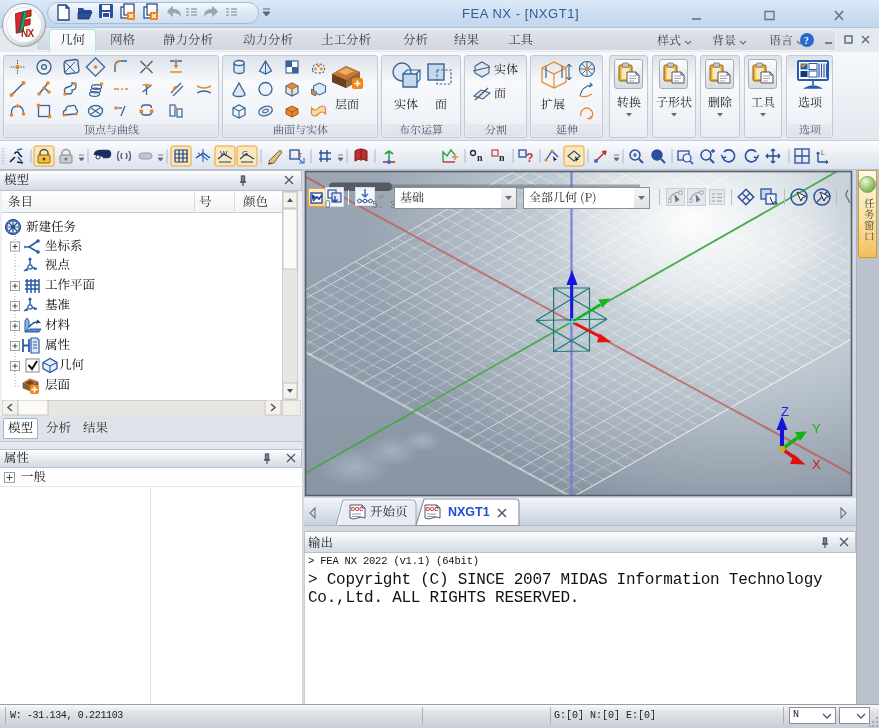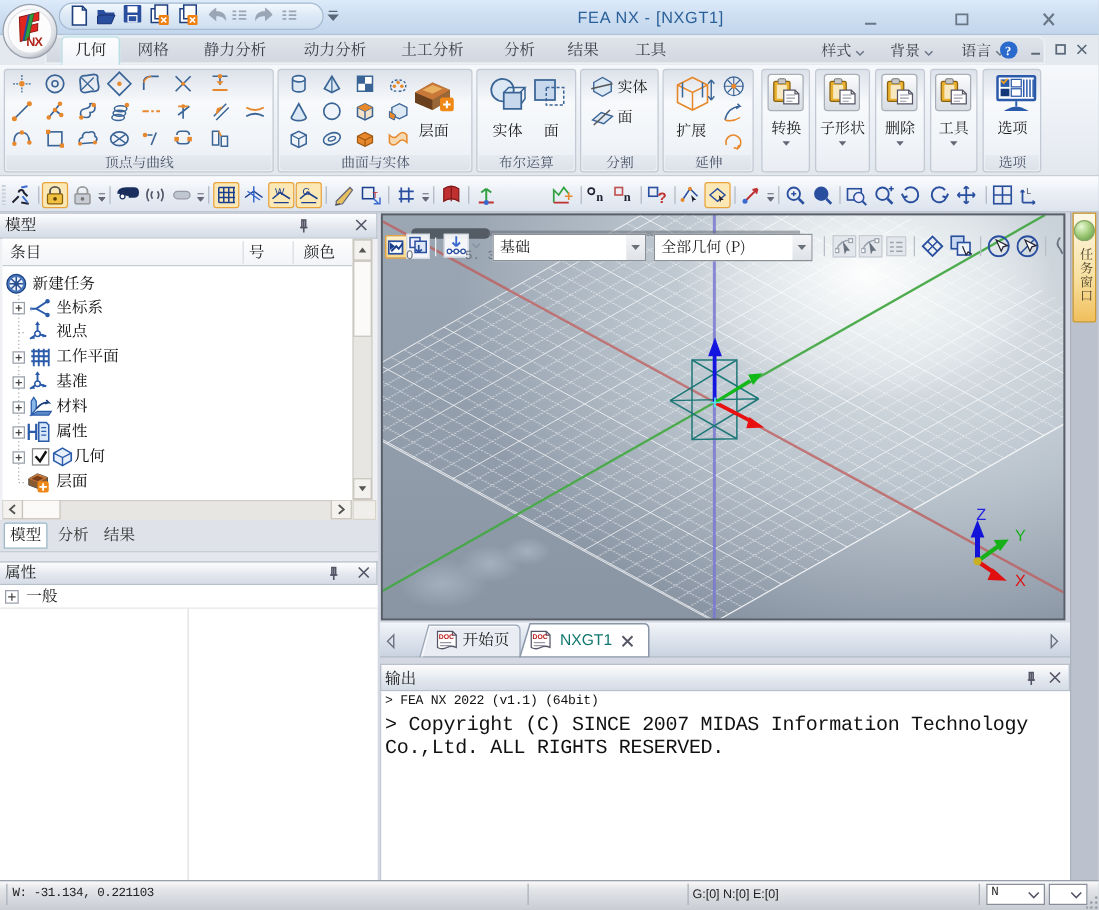--- a/index.html
+++ b/index.html
@@ -982,21 +982,21 @@
   </svg>
 <svg style="position:absolute;left:406px;top:498px" width="118" height="28">
     <path d="M10 27.5 L18 1 h91 q4 0 4 4 v22.5 Z" fill="#fff" stroke="#8a95a8" stroke-width="1.2"></path>
   </svg>
 <svg style="position:absolute;left:424px;top:504px;" width="17" height="17">
     <path d="M1 1 h12 l3 3 v10 q-4-2-7.5 0 q-3.5 2-7.5 0 z" fill="#fff" stroke="#556" stroke-width="1"></path>
 <path d="M13 1 v3 h3" fill="none" stroke="#556" stroke-width="1"></path>
 <text x="2" y="7" font-size="5.5" font-weight="bold" fill="#c02020" font-family="Liberation Sans">DOC</text>
 <path d="M3 10 h9 M3 12.5 h9" stroke="#99a" stroke-width="1"></path>
   </svg>
-<div class="abs" style="left:448px;top:505px;font-size:12.5px;font-weight:normal;color:#0f766e;font-family:Liberation Sans">NXGT1</div>
+<div class="abs" style="left:448px;top:505px;font-size:12.5px;font-weight:bold;color:#1d4ed8;font-family:Liberation Sans">NXGT1</div>
 <svg style="position:absolute;left:496px;top:507px;" width="12" height="12">
     <path d="M2 2 l8 8 M10 2 l-8 8" stroke="#556" stroke-width="1.5"></path>
   </svg>
 <div style="position:absolute;left:304px;top:531px;width:552px;height:22px;background:linear-gradient(#fdfdfe,#e2e7ee 60%,#d5dce6);border:1px solid #b8c0cc"></div>
 <svg style="position:absolute;left:308px;top:536px;overflow:visible" width="27" height="16">
     <path transform="translate(0,11.0)" d="M11.7 -5.8 10.5 -6.0V-0.2C10.5 0.0 10.4 0.1 10.2 0.1C10.0 0.1 8.9 0.0 8.9 0.0V0.2C9.4 0.2 9.7 0.4 9.9 0.5C10.0 0.6 10.1 0.8 10.1 1.0C11.1 0.9 11.2 0.5 11.2 -0.1V-5.5C11.5 -5.6 11.6 -5.7 11.7 -5.8ZM8.9 -7.7 8.4 -7.1H6.2L6.2 -6.7H9.5C9.7 -6.7 9.8 -6.8 9.9 -6.9C9.5 -7.3 8.9 -7.7 8.9 -7.7ZM9.9 -5.4 8.8 -5.5V-0.9H9.0C9.2 -0.9 9.5 -1.1 9.5 -1.2V-5.1C9.8 -5.1 9.9 -5.2 9.9 -5.4ZM3.3 -10.1 2.2 -10.4C2.1 -9.9 1.9 -9.1 1.7 -8.2H0.5L0.6 -7.9H1.6C1.4 -6.9 1.1 -5.8 0.9 -5.1C0.7 -5.1 0.4 -5.0 0.3 -4.9L1.2 -4.2L1.6 -4.6H2.4V-2.4C1.6 -2.2 0.9 -2.0 0.5 -1.9L1.1 -0.9C1.2 -0.9 1.3 -1.0 1.4 -1.2L2.4 -1.7V1.0H2.6C2.9 1.0 3.2 0.8 3.2 0.8V-2.1C3.8 -2.4 4.3 -2.6 4.7 -2.9L4.7 -3.0L3.2 -2.6V-4.6H4.5C4.7 -4.6 4.8 -4.7 4.8 -4.8C4.5 -5.1 3.9 -5.6 3.9 -5.6L3.4 -5.0H3.2V-6.6C3.5 -6.7 3.6 -6.8 3.6 -7.0L2.5 -7.1V-5.0H1.6C1.8 -5.8 2.1 -6.9 2.4 -7.9H4.8C5.0 -7.9 5.1 -7.9 5.1 -8.1C4.7 -8.4 4.1 -8.9 4.1 -8.9L3.6 -8.2H2.5C2.6 -8.8 2.8 -9.4 2.8 -9.9C3.1 -9.8 3.2 -9.9 3.3 -10.1ZM8.8 -10.0 7.6 -10.6C6.7 -8.8 5.4 -7.2 4.1 -6.2L4.3 -6.1C5.6 -6.8 7.0 -8.0 8.1 -9.6C8.9 -8.2 10.1 -7.0 11.5 -6.3C11.5 -6.6 11.8 -6.8 12.1 -6.9L12.1 -7.1C10.8 -7.6 9.1 -8.7 8.3 -9.8C8.5 -9.8 8.7 -9.9 8.8 -10.0ZM5.7 -2.1V-3.6H7.3V-2.1ZM5.7 0.7V-1.8H7.3V-0.2C7.3 -0.1 7.2 -0.0 7.1 -0.0C6.9 -0.0 6.3 -0.1 6.3 -0.1V0.1C6.6 0.2 6.8 0.3 6.9 0.4C7.0 0.5 7.0 0.7 7.1 0.9C7.9 0.8 8.0 0.5 8.0 -0.2V-5.1C8.2 -5.2 8.4 -5.3 8.5 -5.4L7.5 -6.1L7.2 -5.6H5.7L5.0 -6.0V1.0H5.1C5.4 1.0 5.7 0.8 5.7 0.7ZM5.7 -4.0V-5.2H7.3V-4.0Z M24.0 -4.1 22.7 -4.3V-0.5H19.1V-5.3H22.1V-4.7H22.3C22.6 -4.7 22.9 -4.9 22.9 -4.9V-8.9C23.2 -8.9 23.4 -9.0 23.4 -9.2L22.1 -9.3V-5.7H19.1V-9.9C19.4 -10.0 19.5 -10.1 19.6 -10.3L18.3 -10.4V-5.7H15.4V-8.9C15.8 -9.0 15.9 -9.1 15.9 -9.2L14.6 -9.3V-5.8C14.4 -5.7 14.3 -5.6 14.2 -5.5L15.1 -4.9L15.4 -5.3H18.3V-0.5H14.8V-3.9C15.1 -4.0 15.2 -4.0 15.3 -4.2L14.0 -4.3V-0.6C13.8 -0.5 13.7 -0.4 13.6 -0.3L14.5 0.4L14.8 -0.1H22.7V0.9H22.9C23.2 0.9 23.5 0.7 23.5 0.6V-3.8C23.9 -3.8 24.0 -4.0 24.0 -4.1Z" fill="#222"></path>
   </svg>
 <svg style="position:absolute;left:822px;top:537px;" width="40" height="12">
     <g stroke="#556" stroke-width="1.3" fill="none">
       <path d="M3 1 v6 M0 7 h6 M3 7 v4"></path>
@@ -1030,21 +1030,21 @@
   </svg>
 <svg style="position:absolute;left:863.5px;top:231px;overflow:visible" width="12" height="13">
     <path transform="translate(0,9.2)" d="M8.2 -1.2H2.4V-6.9H8.2ZM2.4 0.1V-0.9H8.2V0.3H8.3C8.5 0.3 8.9 0.1 8.9 0.1V-6.7C9.1 -6.8 9.4 -6.8 9.5 -7.0L8.5 -7.7L8.0 -7.2H2.4L1.7 -7.6V0.4H1.8C2.1 0.4 2.4 0.2 2.4 0.1Z" fill="#50452a"></path>
   </svg>
 <div style="position:absolute;left:0px;top:704px;width:879px;height:24px;background:linear-gradient(#fafafa,#e2e4e8 30%,#c9ccd3);border-top:1px solid #9aa0aa"></div>
 <div class="abs" style="left:5px;top:707px;width:1px;height:17px;background:#aab0ba"></div>
 <div class="abs" style="left:422px;top:707px;width:1px;height:17px;background:#aab0ba"></div>
 <div class="abs" style="left:550px;top:707px;width:1px;height:17px;background:#aab0ba"></div>
 <div class="abs" style="left:783px;top:707px;width:1px;height:17px;background:#aab0ba"></div>
 <div class="abs" style="left:10px;top:710px;font-size:10px;font-family:Liberation Mono,monospace;letter-spacing:-.35px;color:#222">W: -31.134, 0.221103</div>
-<div class="abs" style="left:554px;top:710px;font-size:10px;font-family:Liberation Sans, sans-serif;color:#222">G:[0] N:[0] E:[0]</div>
+<div class="abs" style="left:554px;top:710px;font-size:10px;font-family:Liberation Mono, monospace;color:#222">G:[0] N:[0] E:[0]</div>
 <div style="position:absolute;left:789px;top:707px;width:47px;height:17px;background:#fff;border:1px solid #888f9a"></div>
 <div class="abs" style="left:793px;top:709px;font-size:10px;font-family:Liberation Mono,monospace;color:#222">N</div>
 <svg style="position:absolute;left:822px;top:713px;" width="10" height="7">
     <path d="M1 1 l4 4 l4-4" stroke="#556" stroke-width="1.3" fill="none"></path>
   </svg>
 <div style="position:absolute;left:839px;top:707px;width:31px;height:17px;background:#fff;border:1px solid #888f9a"></div>
 <svg style="position:absolute;left:856px;top:713px;" width="10" height="7">
     <path d="M1 1 l4 4 l4-4" stroke="#556" stroke-width="1.3" fill="none"></path>
   </svg>
 <svg style="position:absolute;left:869px;top:716px;" width="10" height="12">

